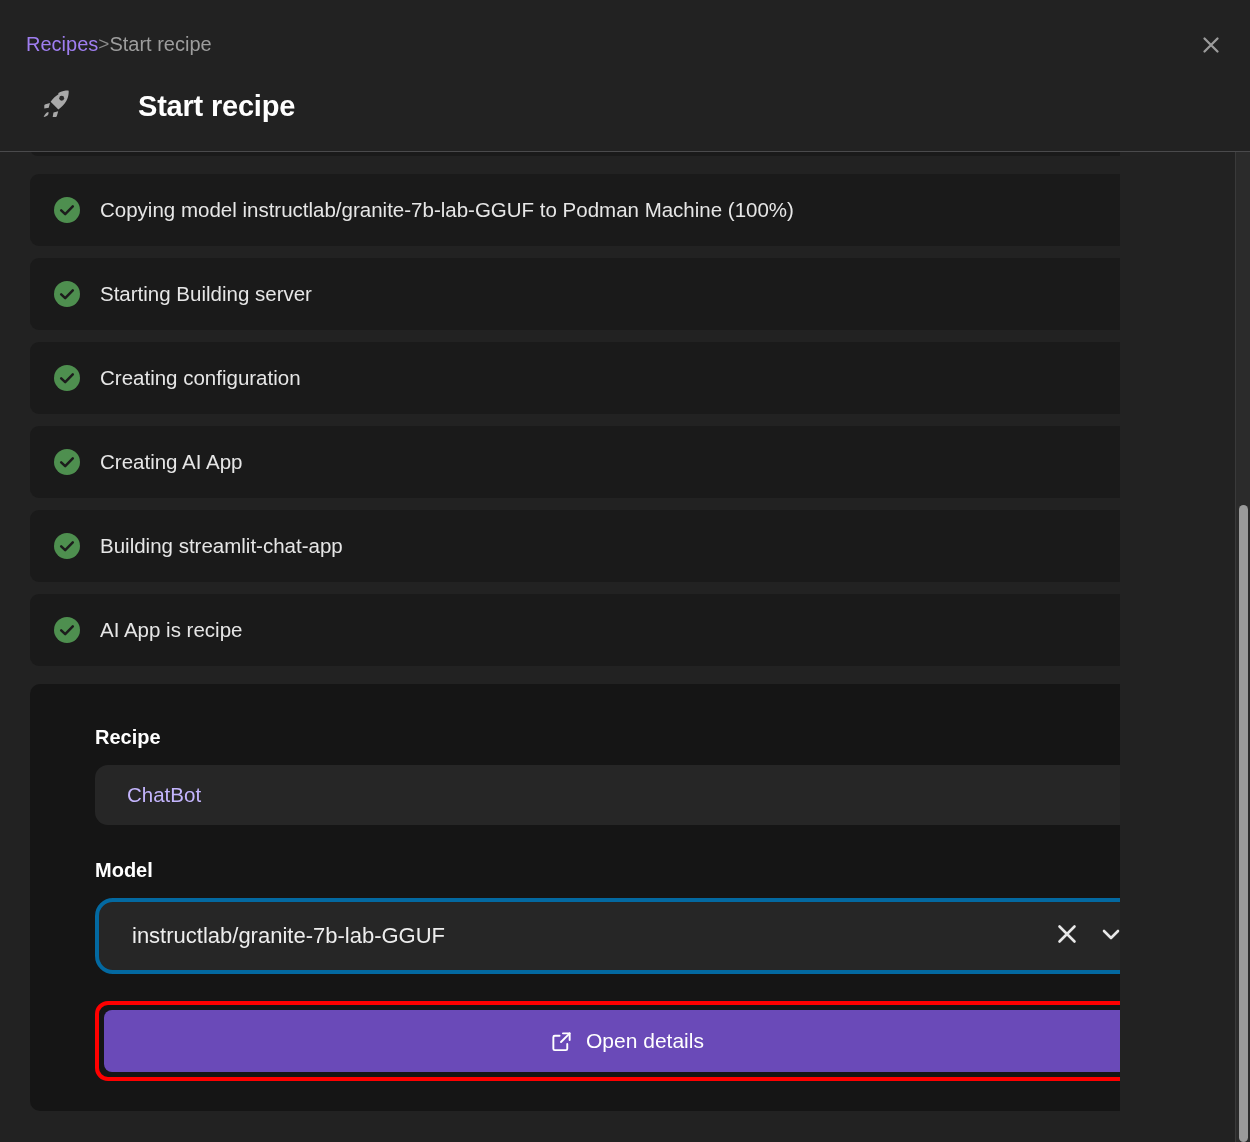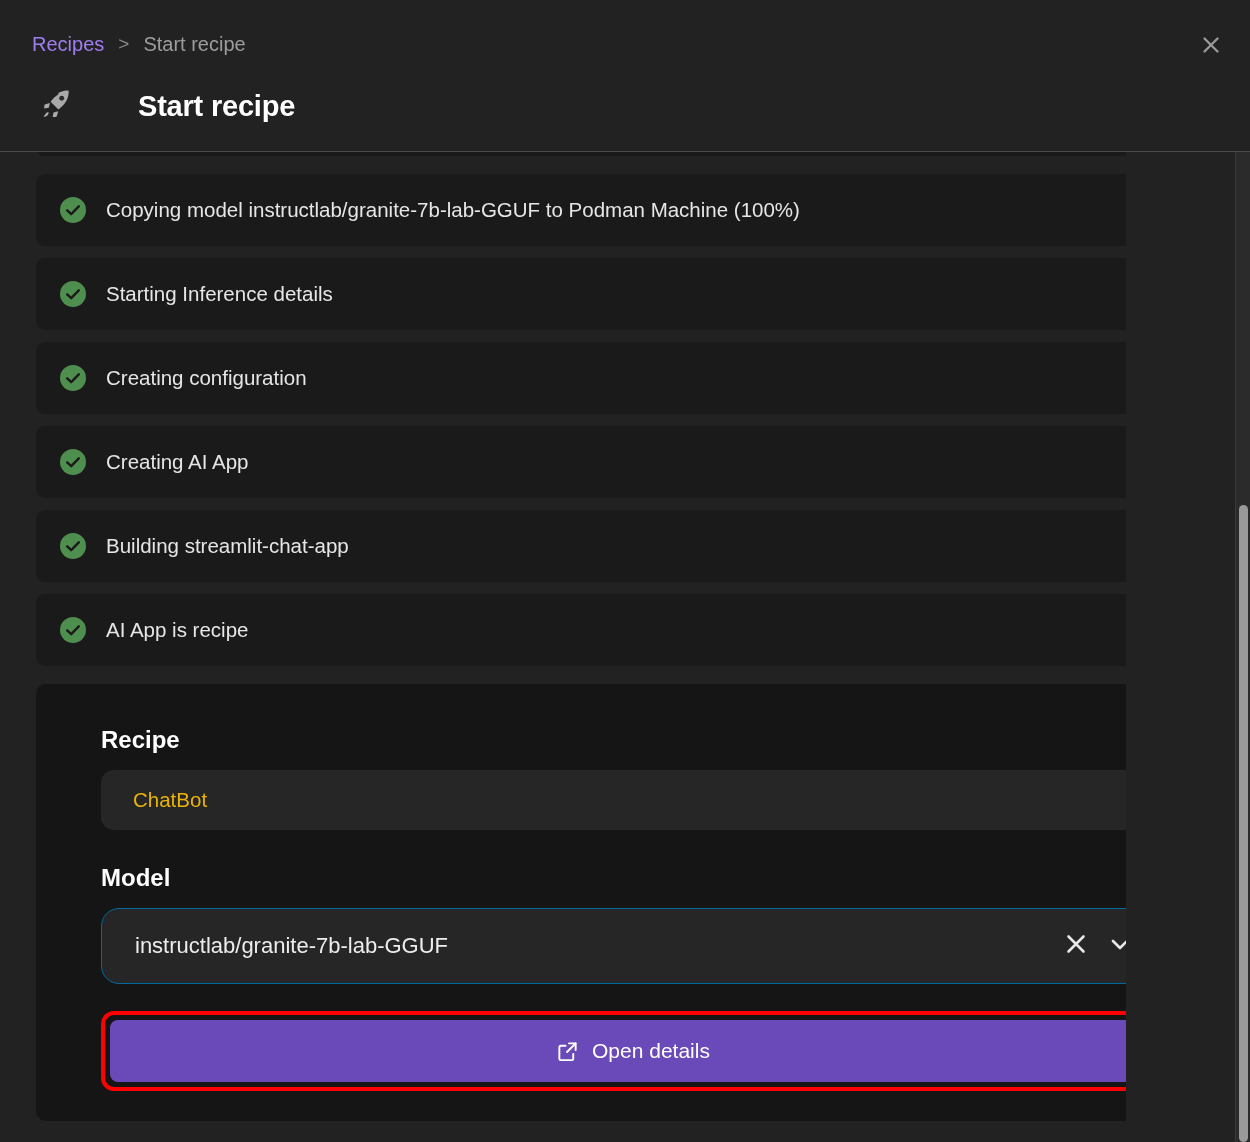--- a/index.html
+++ b/index.html
@@ -31,24 +31,23 @@
     position: absolute;
     top: 0; left: 0;
     width: 1250px;
     height: 152px;
     background: #222222;
   }
 
   .breadcrumb {
     position: absolute;
     top: 30px;
-    left: 32px;
-    display: flex;
-    align-items: center;
-    gap: 14px;
+    left: 26px;
+    display: flex;
+    align-items: center;
     font-size: 20px;
     line-height: 28px;
   }
   .breadcrumb-link {
     color: #9f7ef0;
     cursor: pointer;
     white-space: nowrap;
   }
   .breadcrumb-sep {
     color: #8a8a8a;
@@ -104,21 +103,21 @@
     left: 0;
     width: 1250px;
     height: 1px;
     background: #4a4a4c;
   }
 
   
   .scroll-body {
     position: absolute;
     top: 152px;
-    left: 16px;
+    left: 10px;
     width: 1110px;
     height: 990px;
     background: #222222;
     overflow: hidden;
   }
 
   .content {
     position: absolute;
     top: -10px;
     left: 0;
@@ -163,44 +162,44 @@
 
   
   .form-panel {
     margin-top: 18px;
     background: #151515;
     border-radius: 10px;
     padding: 42px 65px 30px 65px;
   }
 
   .field-label {
-    font-size: 24px;
+    font-size: 20px;
     font-weight: bold;
     color: #ffffff;
     margin-bottom: 16px;
   }
 
   .readonly-input {
     height: 60px;
     background: #262626;
     border-radius: 13px;
     display: flex;
     align-items: center;
     padding: 4px 32px;
     font-size: 20.5px;
-    color: #eab308;
+    color: #c4b5fd;
     margin-bottom: 34px;
     border: none;
     width: 100%;
   }
 
   .select-field {
     height: 76px;
     background: #262626;
-    border: 1px solid #0369a1;
+    border: 4px solid #0369a1;
     border-radius: 18px;
     display: flex;
     align-items: center;
     padding: 0 22px 0 33px;
     cursor: pointer;
   }
   .select-value {
     flex: 1 1 auto;
     font-size: 22px;
     color: #ededed;
@@ -319,21 +318,21 @@
             </span>
             <span class="task-label">Copying model instructlab/granite-7b-lab-GGUF to Podman Machine (100%)</span>
           </div>
           <div class="task-card">
             <span>
               <svg class="check-icon" viewBox="0 0 26 26" fill="none">
                 <circle cx="13" cy="13" r="13" fill="#4e8f4f"></circle>
                 <path d="M7.2 13.4 L11.2 17.2 L18.8 9.4" stroke="#1c1c1c" stroke-width="2.5" stroke-linecap="round" stroke-linejoin="round"></path>
               </svg>
             </span>
-            <span class="task-label">Starting Inference details</span>
+            <span class="task-label">Starting Building server</span>
           </div>
           <div class="task-card">
             <span>
               <svg class="check-icon" viewBox="0 0 26 26" fill="none">
                 <circle cx="13" cy="13" r="13" fill="#4e8f4f"></circle>
                 <path d="M7.2 13.4 L11.2 17.2 L18.8 9.4" stroke="#1c1c1c" stroke-width="2.5" stroke-linecap="round" stroke-linejoin="round"></path>
               </svg>
             </span>
             <span class="task-label">Creating configuration</span>
           </div>

